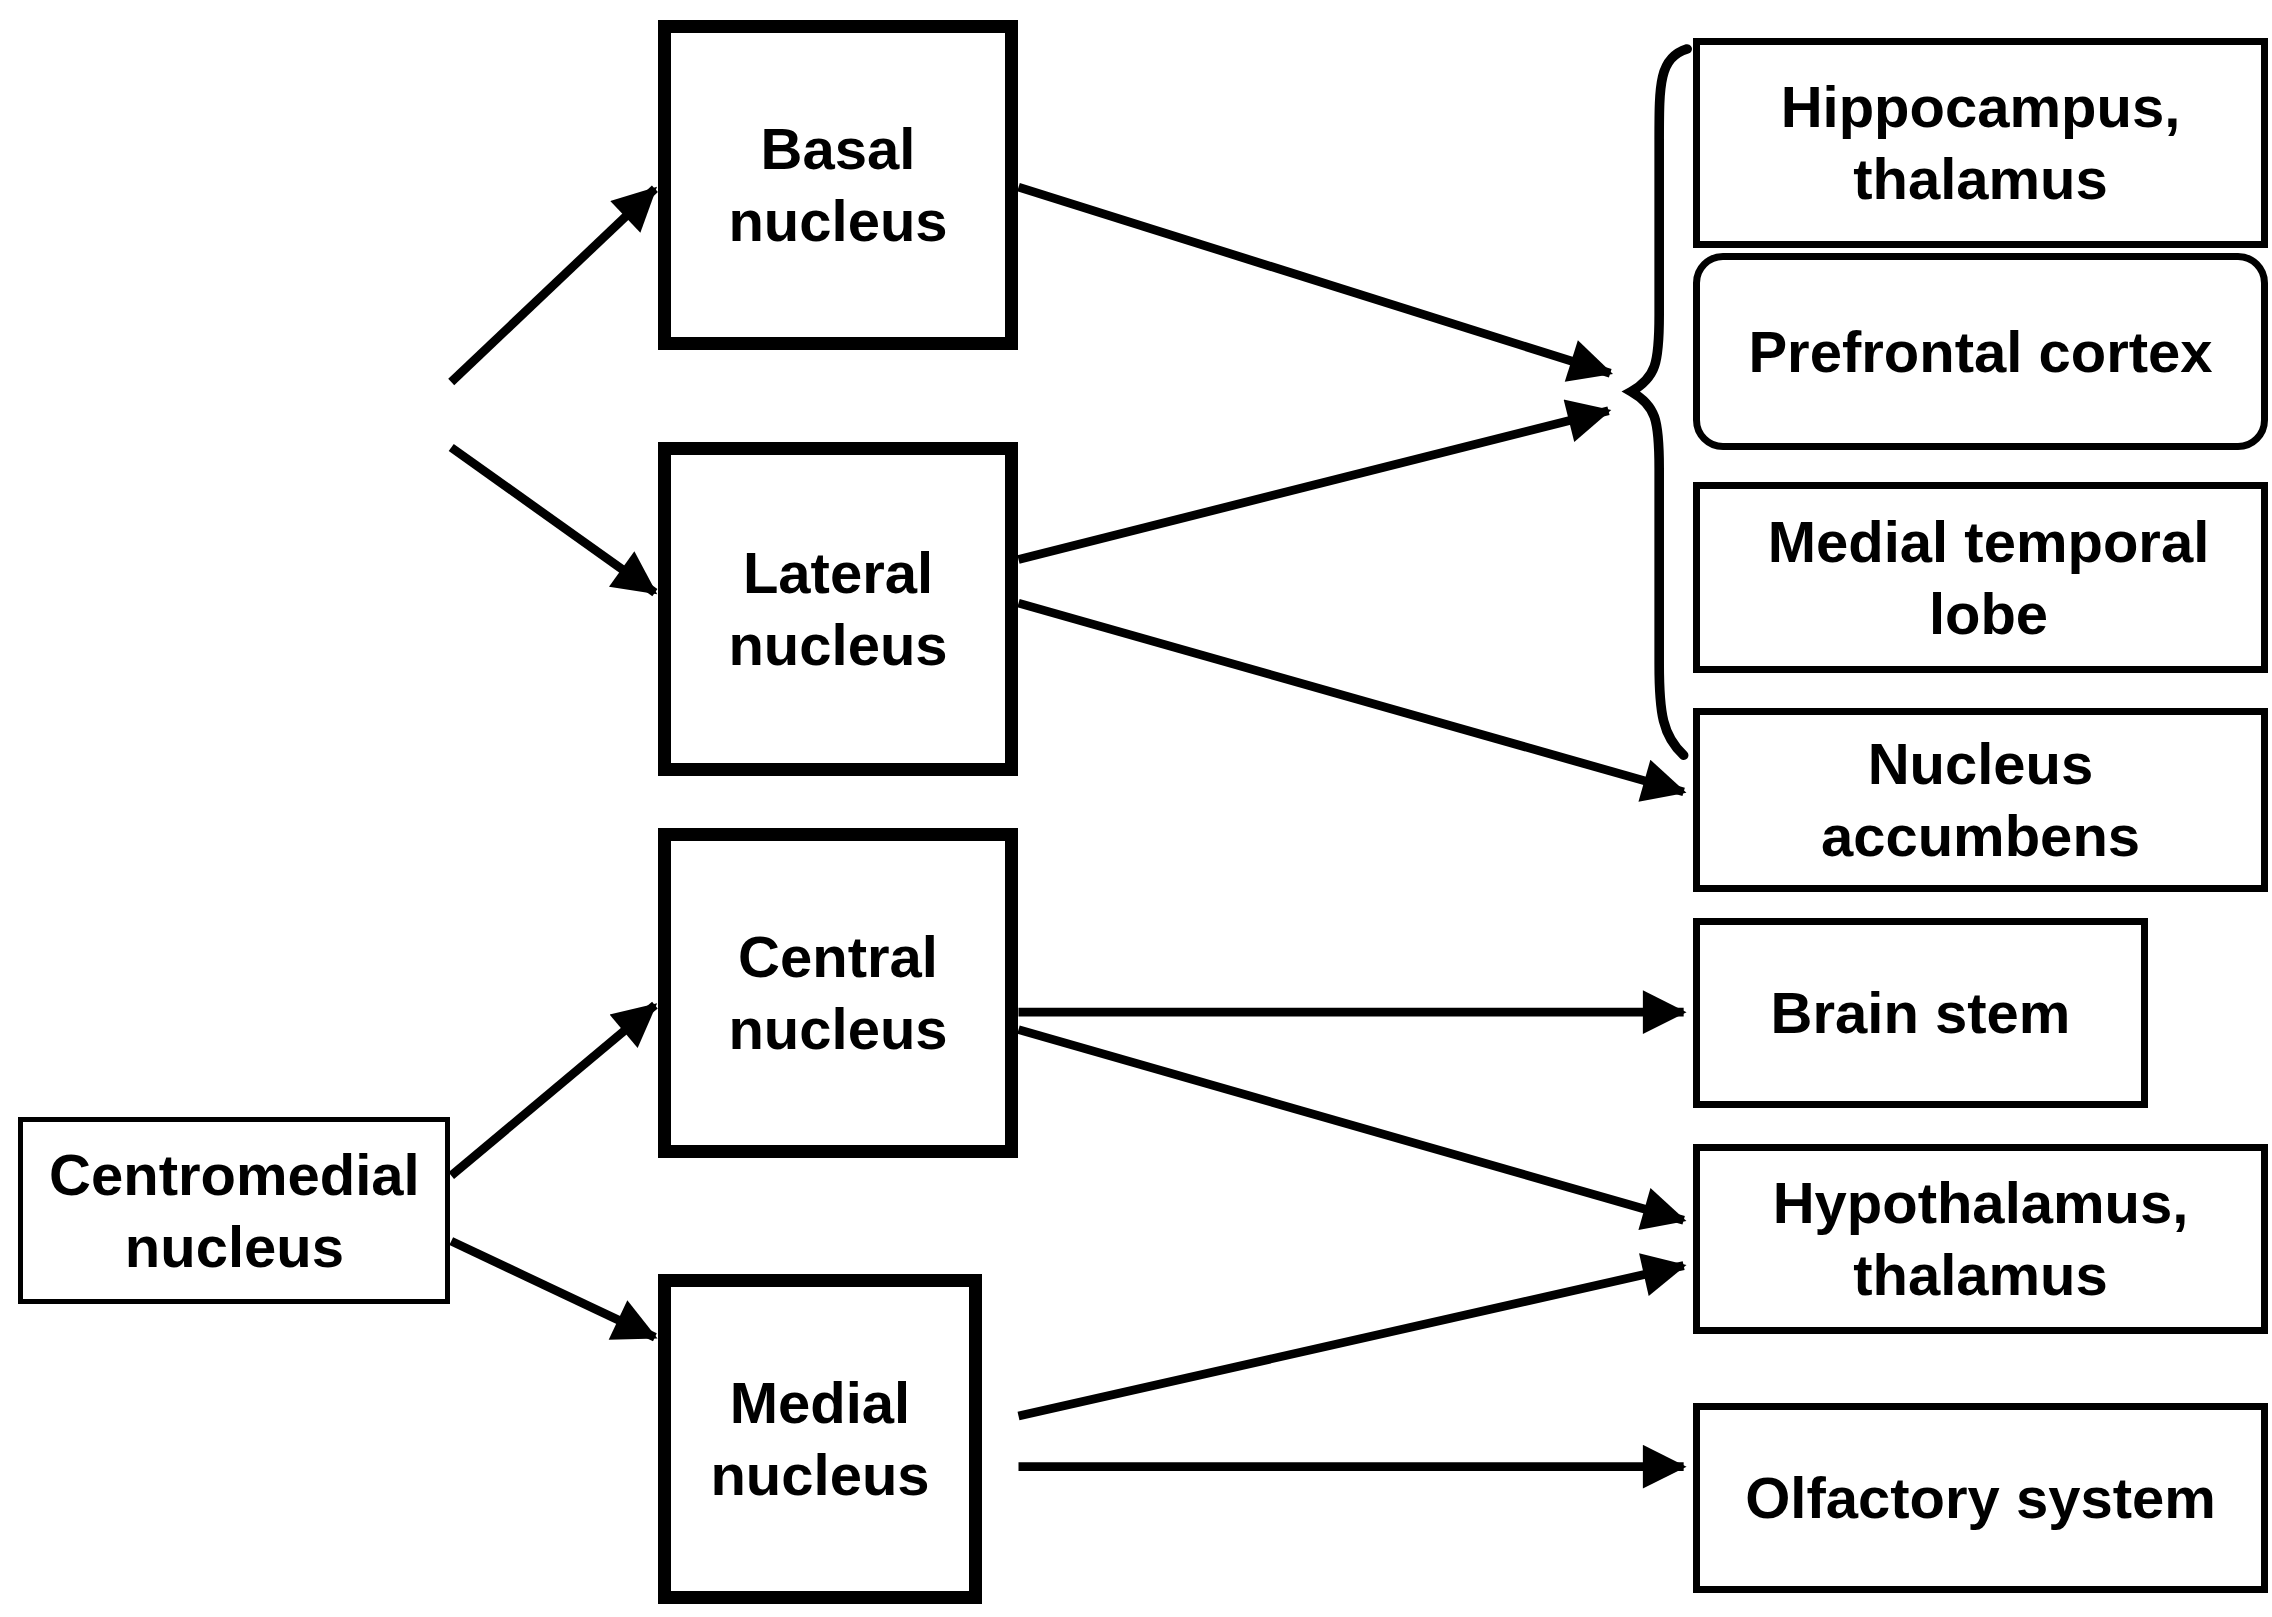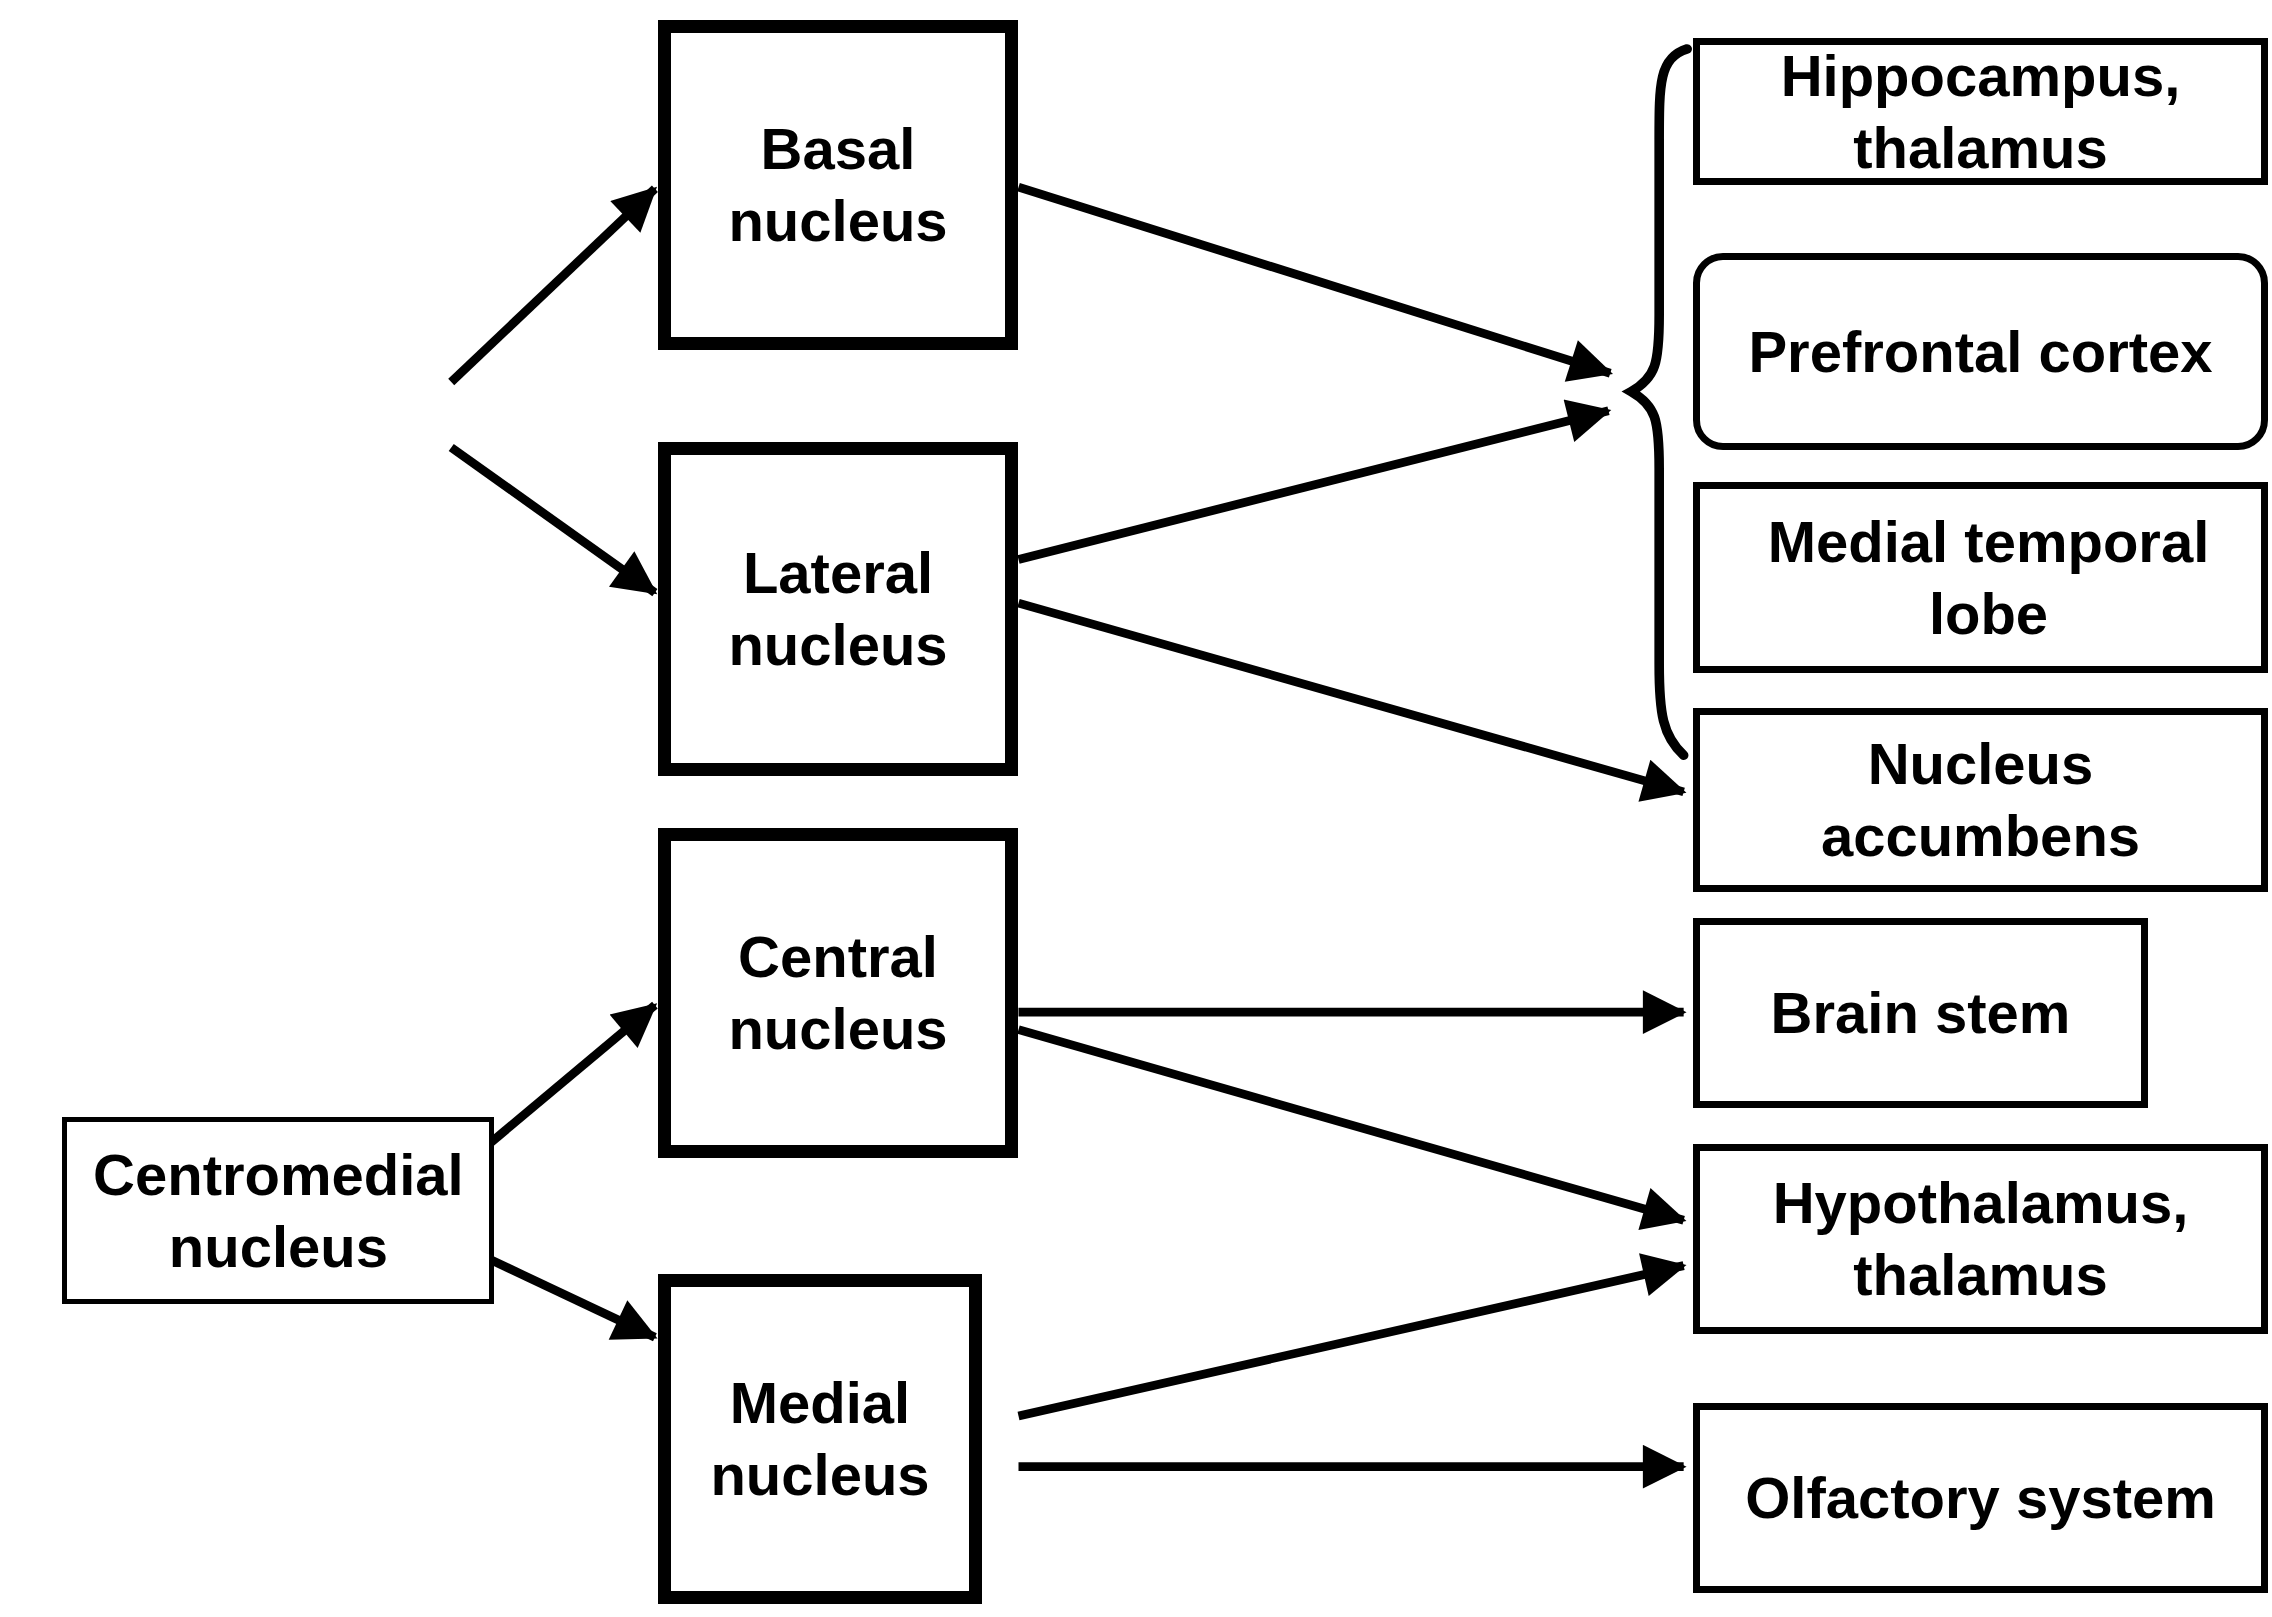--- a/index.html
+++ b/index.html
@@ -24,30 +24,30 @@
     line-height:1.24;
     white-space:pre-line;
     z-index:2;
   }
   .border-thin{border:5.2px solid #000000;}
   .border-mid{border:7px solid #000000;}
   .border-thick{border:13px solid #000000;}
 
   
   .n-bla{left:18.4px;top:328px;width:432px;height:187px;}
-  .n-centromedial{left:18.4px;top:1117px;width:432px;height:187px;margin-left:44px;}
+  .n-centromedial{left:18.4px;top:1117px;width:432px;height:187px;}
 
   
   .n-basal{left:658px;top:20px;width:360px;height:330px;}
   .n-lateral{left:658px;top:442px;width:360px;height:334px;}
   .n-central{left:658px;top:828px;width:360px;height:330px;}
   .n-medial{left:658px;top:1274px;width:324px;height:330px;}
 
   
-  .n-hippocampus{left:1693px;top:38px;width:575px;height:147px;}
+  .n-hippocampus{left:1693px;top:38px;width:575px;height:210px;}
   .n-prefrontal{left:1693px;top:253px;width:575px;height:197px;border-radius:30px;}
   .n-mtl{left:1693px;top:482px;width:575px;height:191px;padding-left:16px;}
   .n-accumbens{left:1693px;top:708px;width:575px;height:184px;}
   .n-brainstem{left:1693px;top:918px;width:455px;height:190px;}
   .n-hypothalamus{left:1693px;top:1144px;width:575px;height:190px;}
   .n-olfactory{left:1693px;top:1371px;width:575px;height:190px;margin-top:32px;}
 
   .wires{
     position:absolute;left:0;top:0;width:2273px;height:1617px;
     z-index:1;

